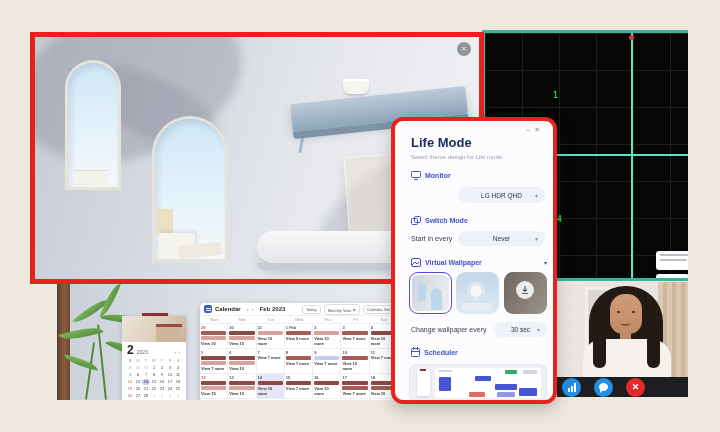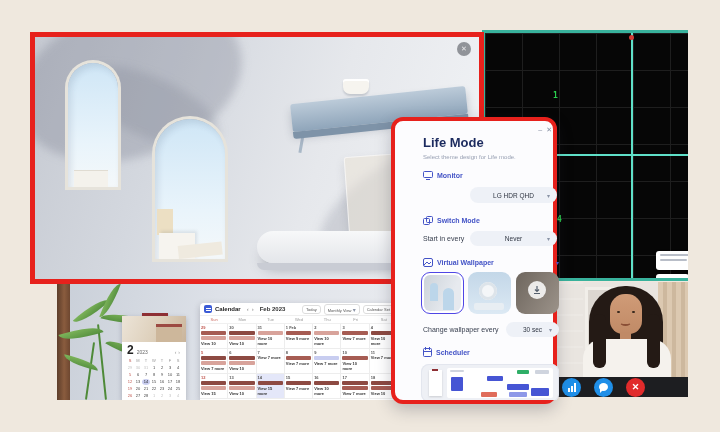--- a/index.html
+++ b/index.html
@@ -126,21 +126,21 @@
     border:1px solid rgba(255,255,255,.6); border-radius:3px; transform:rotate(-4deg); box-shadow:0 5px 10px rgba(90,90,100,.18); }
   .counter { position:absolute; left:222px; top:194px; width:230px; height:32px;
     background:linear-gradient(#f7f8f9,#e4e6ea); border-radius:22px 0 0 22px; box-shadow:0 12px 14px -6px rgba(70,75,90,.4); }
   .counter:after { content:""; position:absolute; left:0; bottom:-7px; width:100%; height:7px; background:#c9ccd4; border-radius:0 0 0 18px; }
   .wclose { position:absolute; right:8px; top:5px; width:14px; height:14px; border-radius:50%;
     background:rgba(70,72,80,.55); color:#e8e8ea; font-size:7px; display:flex; align-items:center; justify-content:center; }
 
   
   .panel { position:absolute; left:391px; top:117px; width:166px; height:287px; background:#fcfcfe;
     border:4px solid #e7211c; border-radius:12px; box-shadow:0 6px 16px rgba(40,40,60,.25); }
-  .p-in { position:relative; width:100%; height:100%; overflow:hidden; border-radius:0;margin-left:12px; }
+  .p-in { position:relative; width:100%; height:100%; overflow:hidden; border-radius:0; }
   .winctrl { position:absolute; top:5px; right:9px; font-size:7px; color:#8a93a6; letter-spacing:4px; }
   .p-title { position:absolute; left:16px; top:14px; font-size:13px; font-weight:bold; color:#1b2a5e; }
   .p-sub { position:absolute; left:16px; top:33px; font-size:6px; color:#98a0b3; }
   .secrow { position:absolute; left:16px; display:flex; align-items:center; gap:4px; }
   .seclabel { font-size:7px; font-weight:bold; color:#4353c6; }
   .chev { color:#8a93a6; font-size:6px; }
   .chev.blue { color:#4353c6; }
   .pill { position:absolute; height:16px; background:#eef1f7; border-radius:9px; display:flex; align-items:center;
     justify-content:center; font-size:6.5px; color:#2f3542; gap:4px; }
   .pill .chev { position:absolute; right:7px; }

